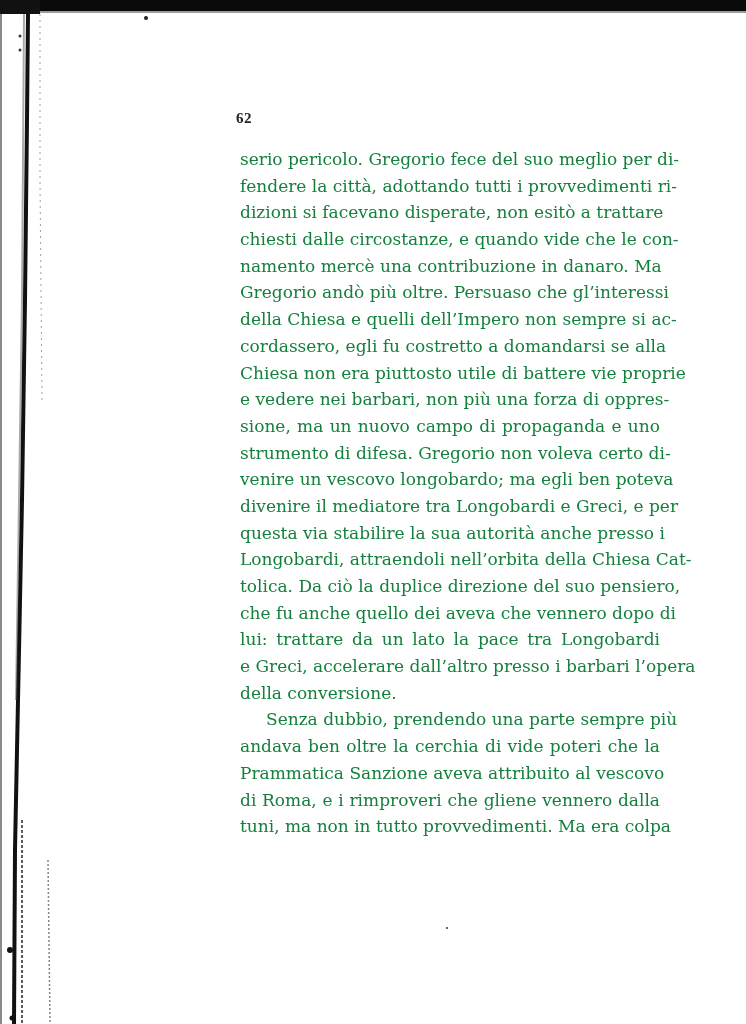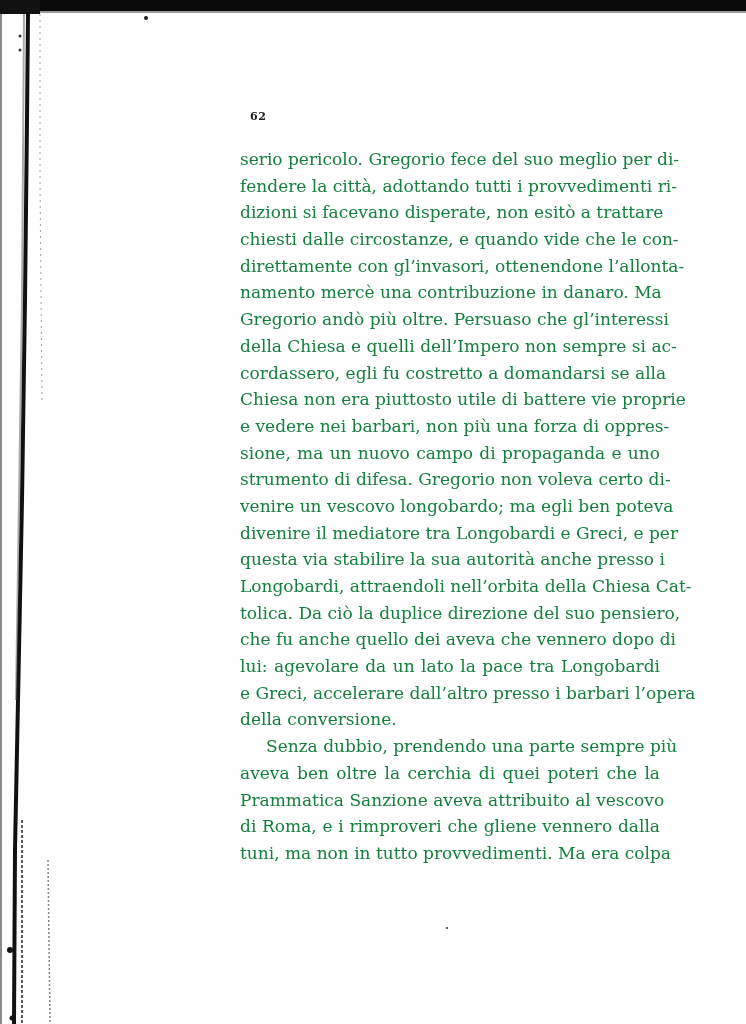--- a/index.html
+++ b/index.html
@@ -18,26 +18,27 @@
     .scan-artifacts {
       position: absolute;
       left: 0;
       top: 0;
       width: 746px;
       height: 1024px;
       pointer-events: none;
     }
     .page-number {
       position: absolute;
-      left: 250px;
+      left: 236px;
       top: 110px;
-      font-size: 11px;
+      font-size: 15px;
       font-weight: bold;
       letter-spacing: 0.5px;
       color: #222;
+      font-family: Liberation Serif, serif;
     }
     .text-block {
       position: absolute;
       left: 240px;
       top: 146px;
       width: 420px;
     }
     .line {
       display: block;
       height: 26.7px;
@@ -77,36 +78,35 @@
   <circle cx="12" cy="1018" r="2.5" fill="#111"></circle>
 </svg>
 
 <div class="page-number">62</div>
 
 <div class="text-block">
   <span class="line">serio pericolo. Gregorio fece del suo meglio per di-</span>
   <span class="line">fendere la città, adottando tutti i provvedimenti ri-</span>
   <span class="line">dizioni si facevano disperate, non esitò a trattare</span>
   <span class="line">chiesti dalle circostanze, e quando vide che le con-</span>
-  <span class="line">direttamente con gl’invasori, ottenendone l’allonta-</span>
   <span class="line">namento mercè una contribuzione in danaro. Ma</span>
   <span class="line">Gregorio andò più oltre. Persuaso che gl’interessi</span>
   <span class="line">della Chiesa e quelli dell’Impero non sempre si ac-</span>
   <span class="line">cordassero, egli fu costretto a domandarsi se alla</span>
   <span class="line">Chiesa non era piuttosto utile di battere vie proprie</span>
   <span class="line">e vedere nei barbari, non più una forza di oppres-</span>
   <span class="line">sione, ma un nuovo campo di propaganda e uno</span>
   <span class="line">strumento di difesa. Gregorio non voleva certo di-</span>
   <span class="line">venire un vescovo longobardo; ma egli ben poteva</span>
   <span class="line">divenire il mediatore tra Longobardi e Greci, e per</span>
   <span class="line">questa via stabilire la sua autorità anche presso i</span>
   <span class="line">Longobardi, attraendoli nell’orbita della Chiesa Cat-</span>
   <span class="line">tolica. Da ciò la duplice direzione del suo pensiero,</span>
   <span class="line">che fu anche quello dei aveva che vennero dopo di</span>
-  <span class="line">lui: agevolare da un lato la pace tra Longobardi</span>
+  <span class="line">lui: trattare da un lato la pace tra Longobardi</span>
   <span class="line">e Greci, accelerare dall’altro presso i barbari l’opera</span>
   <span class="line last">della conversione.</span>
   <span class="line indent">Senza dubbio, prendendo una parte sempre più</span>
-  <span class="line">aveva ben oltre la cerchia di quei poteri che la</span>
+  <span class="line">andava ben oltre la cerchia di vide poteri che la</span>
   <span class="line">Prammatica Sanzione aveva attribuito al vescovo</span>
   <span class="line">di Roma, e i rimproveri che gliene vennero dalla</span>
   <span class="line">tuni, ma non in tutto provvedimenti. Ma era colpa</span>
 </div>
 
 </body></html>

